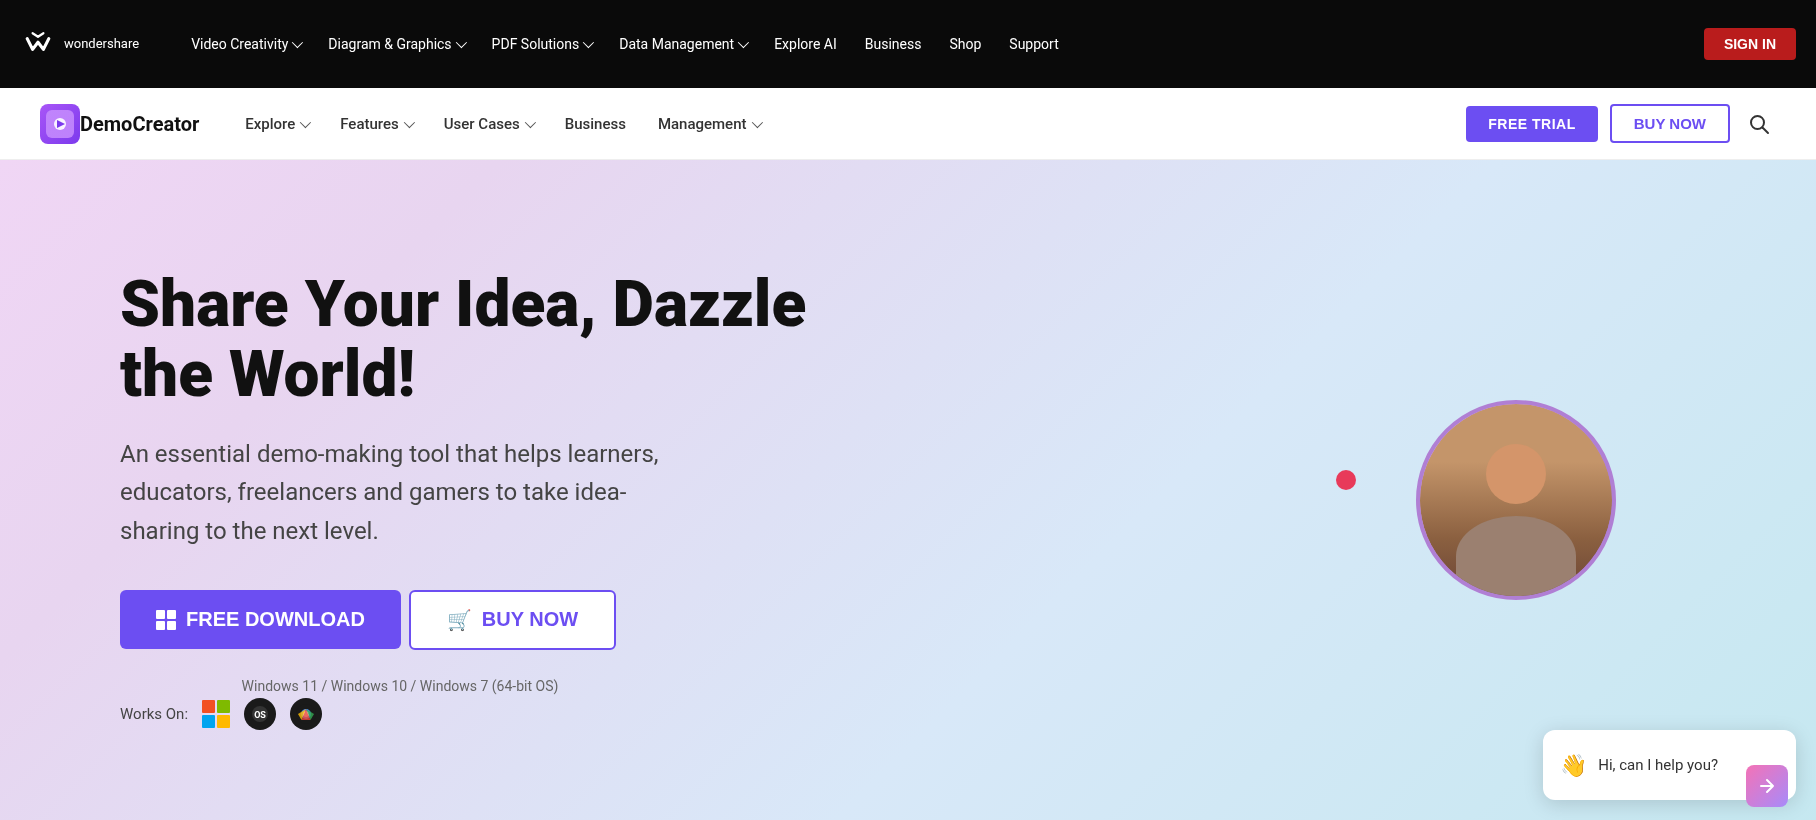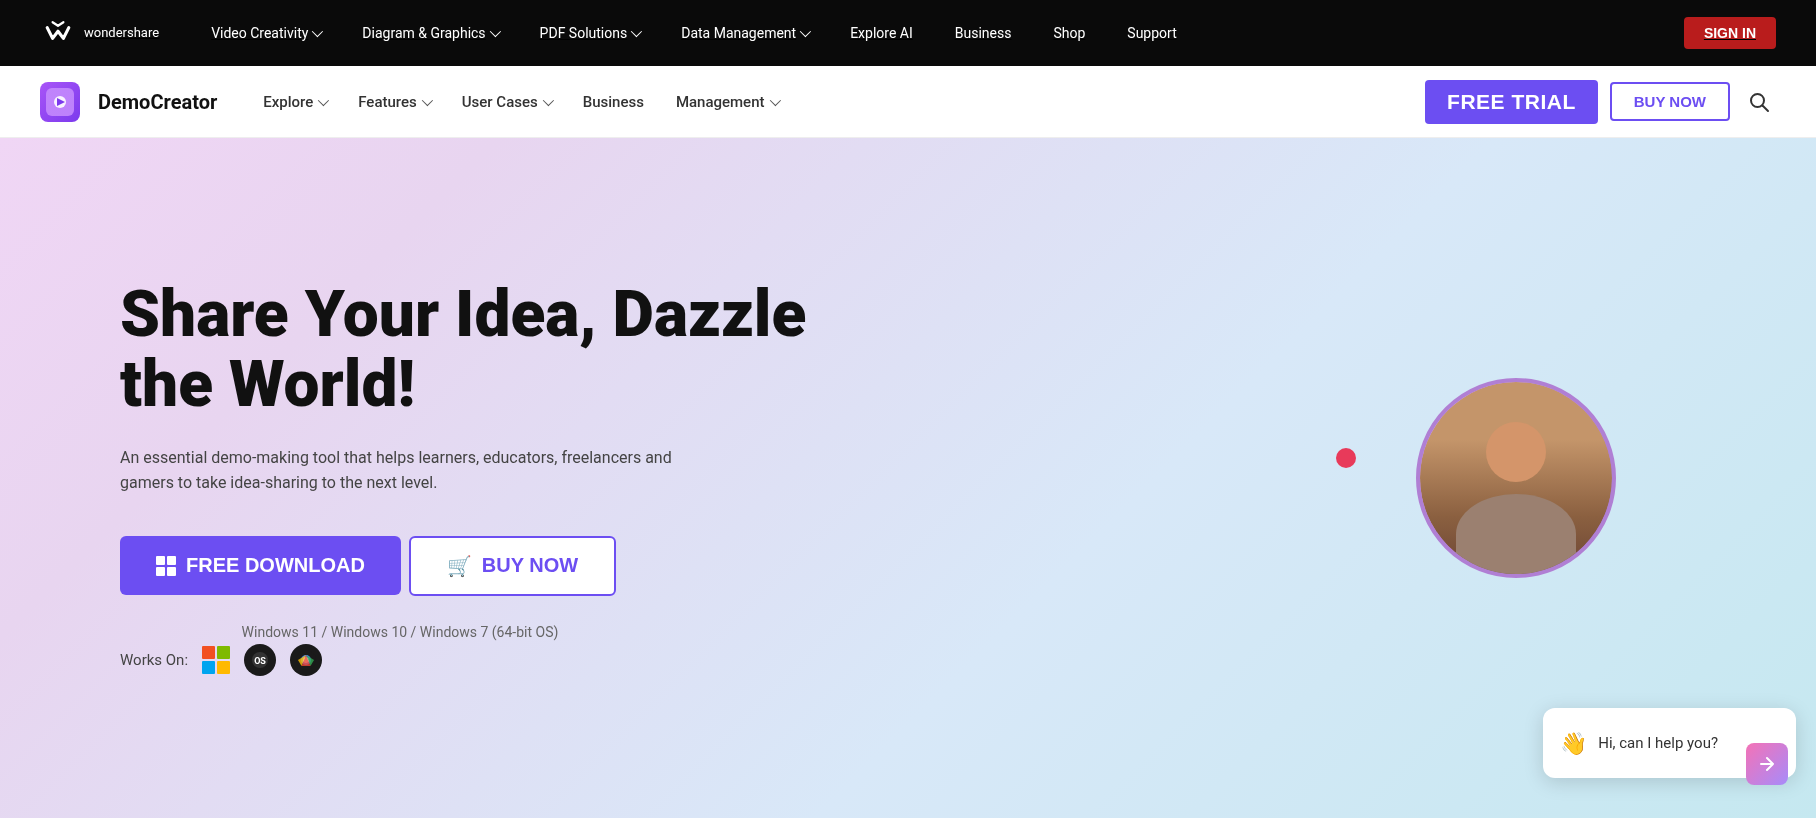--- a/index.html
+++ b/index.html
@@ -1,47 +1,46 @@
 <!DOCTYPE html>
 <html><head>
   <meta charset="utf-8">
   <style>
     * { margin: 0; padding: 0; box-sizing: border-box; }
     body { font-family: -apple-system, BlinkMacSystemFont, 'Segoe UI', Roboto, sans-serif; overflow-x: hidden; }
 
     
     .top-nav {
       background: #0a0a0a;
-      height: 66px;
-      display: flex;
-      align-items: center;
-      padding: 0 40px;
+      height: 88px;
+      display: flex;
+      align-items: center;
+      padding: 0 20px;
       gap: 0;
-      text-decoration: underline;
     }
     .top-nav-logo {
       display: flex;
       align-items: center;
       gap: 8px;
       margin-right: 40px;
     }
     .ws-logo-icon {
       width: 36px;
       height: 36px;
     }
     .ws-logo-text {
       color: #fff;
       font-size: 13px;
       font-weight: 400;
       line-height: 1.2;
     }
     .top-nav-links {
       display: flex;
       align-items: center;
-      gap: 18px;
+      gap: 4px;
       flex: 1;
     }
     .top-nav-item {
       color: #fff;
       font-size: 14px;
       font-weight: 400;
       padding: 8px 12px;
       cursor: pointer;
       display: flex;
       align-items: center;
@@ -79,21 +78,21 @@
       height: 72px;
       display: flex;
       align-items: center;
       padding: 0 40px;
       border-bottom: 1px solid #eee;
       gap: 0;
     }
     .product-logo {
       display: flex;
       align-items: center;
-      gap: 18px;
+      gap: 0;
       margin-right: 32px;
     }
     .product-logo-icon {
       width: 40px;
       height: 40px;
       border-radius: 8px;
       background: linear-gradient(135deg, #a855f7, #7c3aed);
       display: flex;
       align-items: center;
       justify-content: center;
@@ -135,21 +134,21 @@
       display: flex;
       align-items: center;
       gap: 12px;
     }
     .free-trial-btn {
       background: #6c4ef2;
       color: #fff;
       border: none;
       border-radius: 4px;
       padding: 10px 22px;
-      font-size: 21px;
+      font-size: 14px;
       font-weight: 700;
       cursor: pointer;
       white-space: nowrap;
       letter-spacing: 0.5px;
       text-align: right;
     }
     .buy-now-btn-outline {
       background: #fff;
       color: #6c4ef2;
       border: 2px solid #6c4ef2;
@@ -185,21 +184,21 @@
       z-index: 2;
     }
     .hero-title {
       font-size: 64px;
       font-weight: 900;
       color: #111;
       line-height: 1.1;
       margin-bottom: 24px;
     }
     .hero-subtitle {
-      font-size: 16px;
+      font-size: 24px;
       color: #444;
       line-height: 1.6;
       margin-bottom: 40px;
       max-width: 560px;
     }
     .hero-buttons {
       display: flex;
       gap: 8px;
       margin-bottom: 28px;
       align-items: center;

